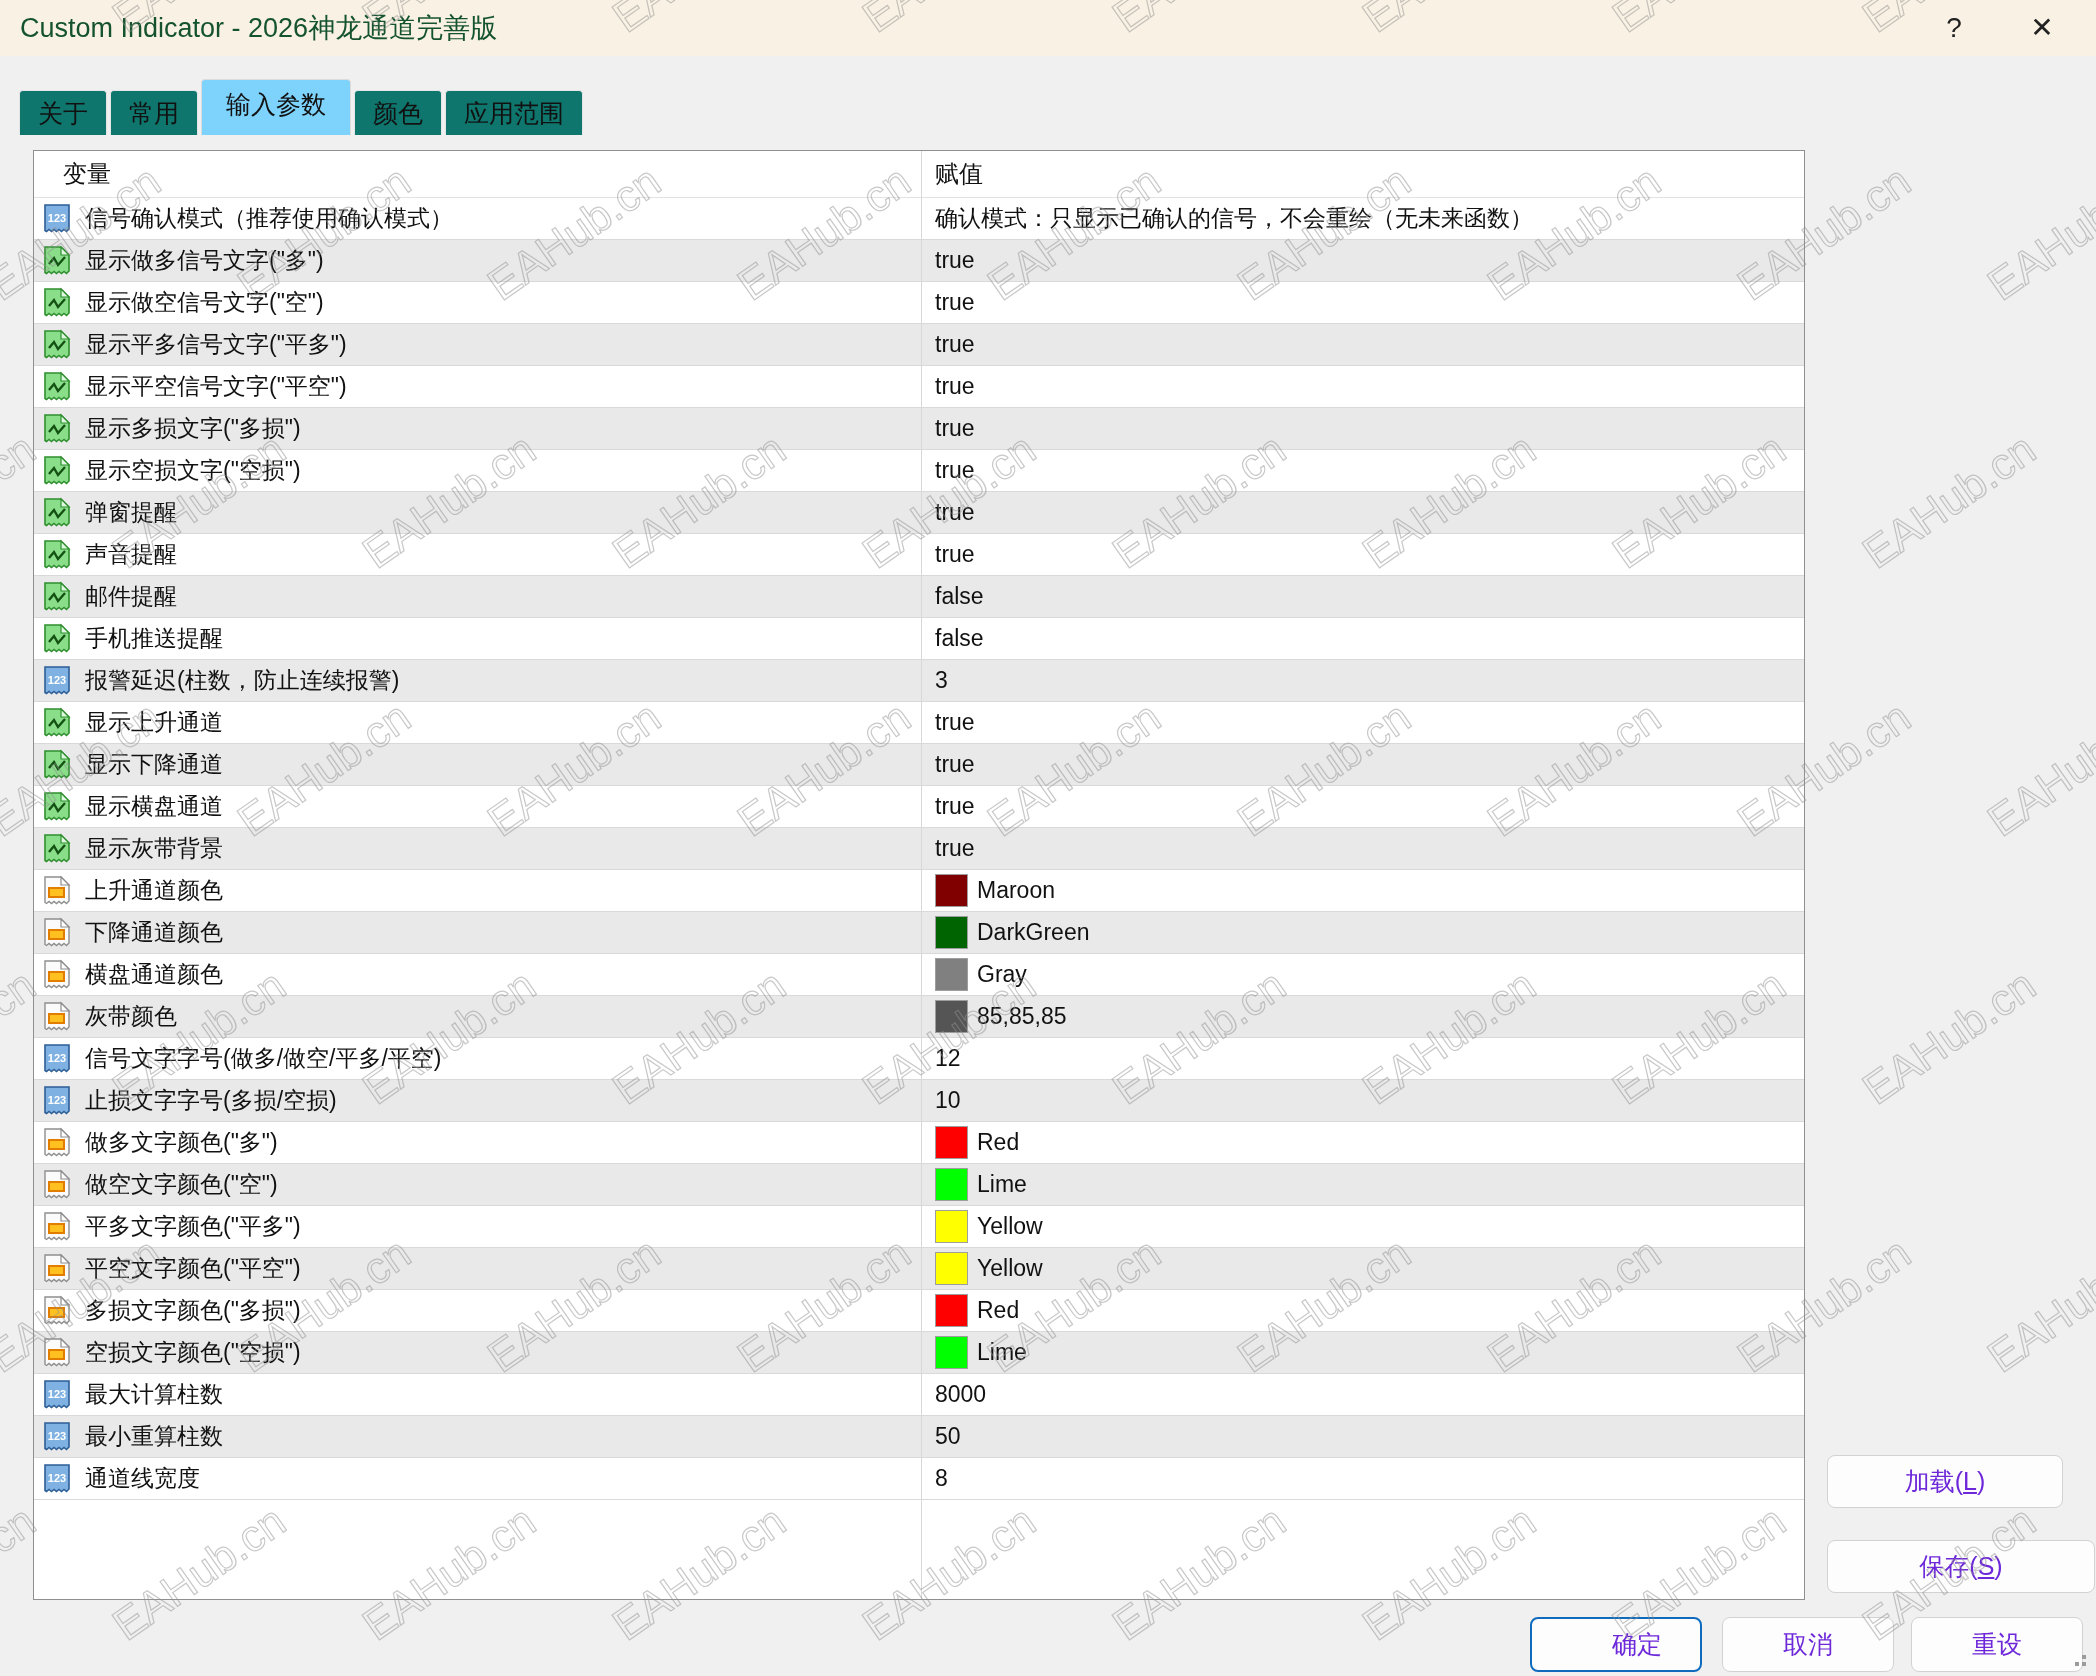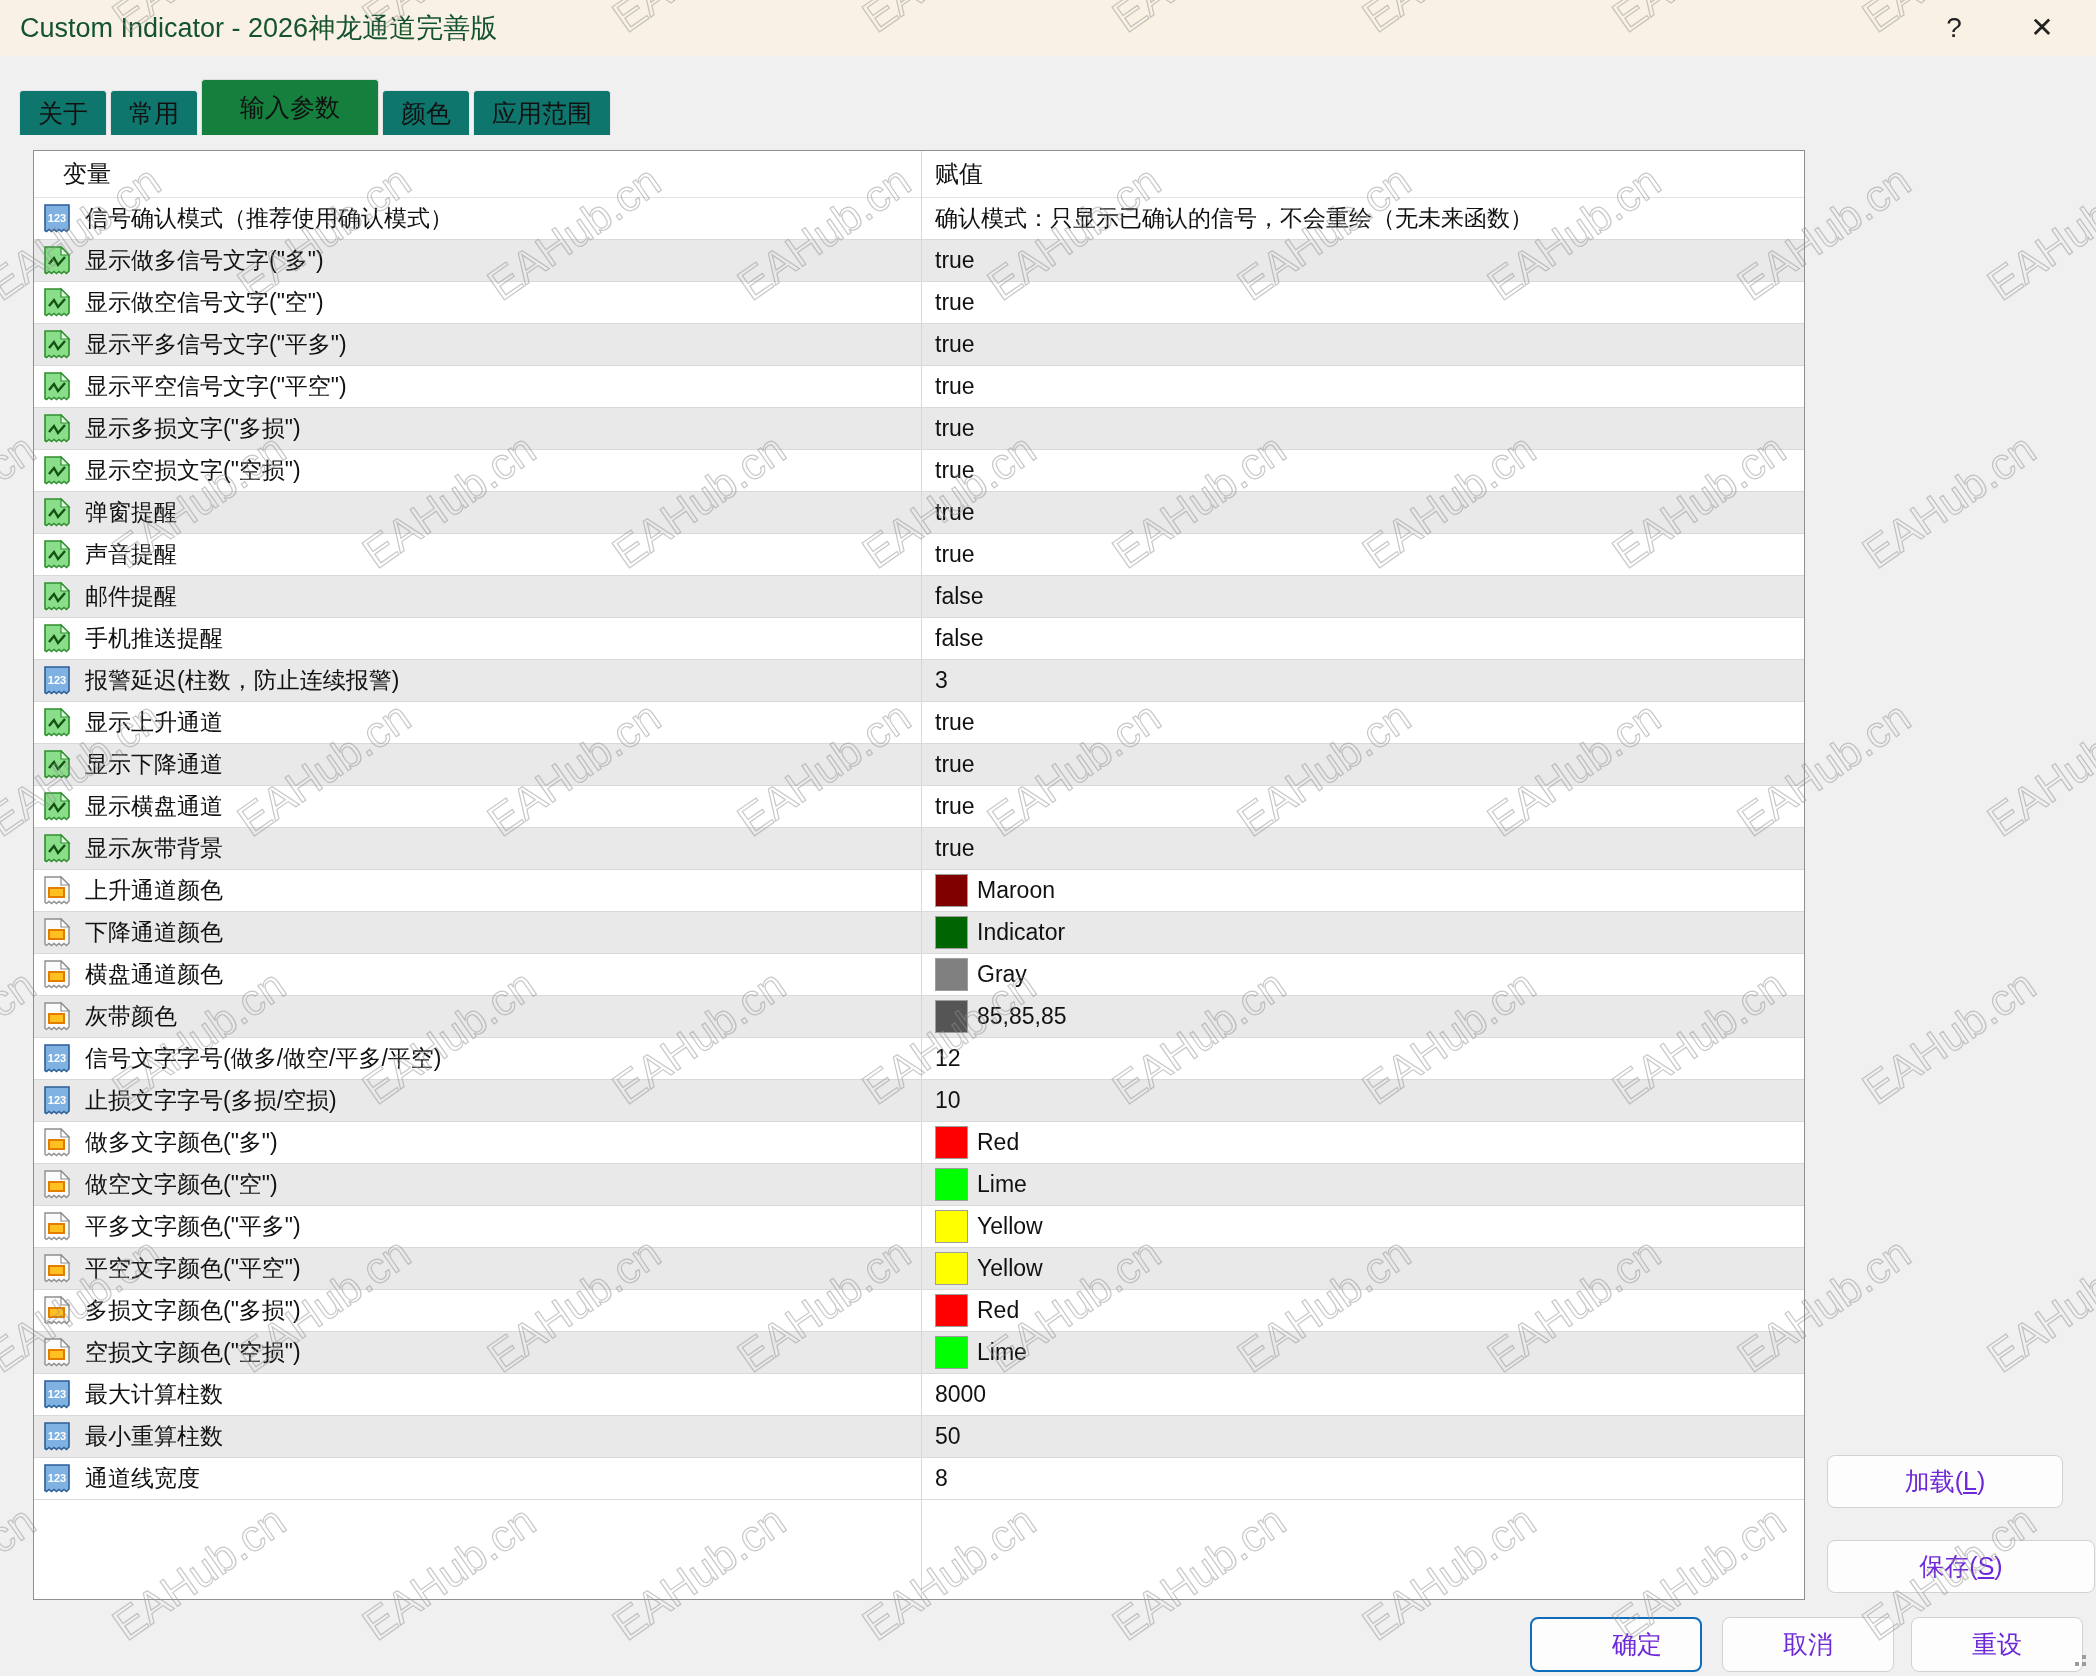--- a/index.html
+++ b/index.html
@@ -10,21 +10,21 @@
   
   .titlebar{position:absolute;left:0;top:0;width:2096px;height:56px;background:#f9f2e4;}
   .titletext{position:absolute;left:20px;top:0;line-height:56px;font-size:27px;color:#14532d;white-space:nowrap;}
   .capbtn{position:absolute;top:0;width:52px;height:56px;line-height:56px;text-align:center;font-size:28px;color:#222;cursor:default;}
   .helpbtn{left:1928px;}
   .closebtn{left:2016px;}
   
   .tabbar{position:absolute;left:19px;top:79px;height:56px;display:flex;align-items:flex-end;}
   .tab{height:45px;line-height:45px;padding:0 18px;margin-right:3px;font-size:25px;
        background:#0f766e;border:1px solid #e5e5e5;border-bottom:none;border-radius:4px 4px 0 0;box-sizing:border-box;}
-  .tab.active{height:56px;line-height:54px;background:#15803d;border-color:#dcdcdc;padding:0 38px;}
+  .tab.active{height:56px;line-height:54px;background:#7dd3fc;border-color:#dcdcdc;padding:0 24px;font-family:Liberation Mono, monospace;}
   
   .ptable{position:absolute;left:33px;top:150px;width:1772px;height:1450px;background:#ffffff;
           border:1px solid #8f8f8f;box-sizing:border-box;}
   .vline{position:absolute;left:887px;top:0;bottom:0;width:1px;background:#d8d8d8;}
   .thead{height:46px;display:flex;border-bottom:1px solid #e2e2e2;}
   .thead .hvar{width:888px;box-sizing:border-box;padding-left:29px;line-height:46px;font-size:24px;}
   .thead .hval{flex:1;box-sizing:border-box;padding-left:13px;line-height:46px;font-size:24px;}
   .row{height:42px;display:flex;box-sizing:border-box;border-bottom:1px solid #d9d9d9;background:#fff;}
   .row.alt{background:#e9e9e9;}
   .cell-var{width:888px;display:flex;align-items:center;box-sizing:border-box;overflow:hidden;}
@@ -299,21 +299,21 @@
         <div class="cell-var">
           <span class="picon"><svg viewBox="0 0 30 32" width="30" height="32">
               <path d="M3 2 H19 L27 10 V26 L24.5 28.5 L22 26.5 L19.5 28.5 L17 26.5 L14.5 28.5 L12 26.5 L9.5 28.5 L7 26.5 L4.5 28.5 L3 27.5 Z" fill="#fbfbfb" stroke="#8e8e8e" stroke-width="1.4"></path>
               <path d="M19 2 L19 10 L27 10 Z" fill="#ffffff" stroke="#8e8e8e" stroke-width="1.2"></path>
               <rect x="7" y="13" width="15" height="9" fill="#ffc020" stroke="#e27d00" stroke-width="2"></rect>
             </svg></span>
           <span class="plabel">下降通道颜色</span>
         </div>
         <div class="cell-val">
           <span class="swatch" style="background: rgb(0, 100, 0);"></span>
-          <span class="pvalue">Indicator</span>
+          <span class="pvalue">DarkGreen</span>
         </div>
       </div>
       <div class="row">
         <div class="cell-var">
           <span class="picon"><svg viewBox="0 0 30 32" width="30" height="32">
               <path d="M3 2 H19 L27 10 V26 L24.5 28.5 L22 26.5 L19.5 28.5 L17 26.5 L14.5 28.5 L12 26.5 L9.5 28.5 L7 26.5 L4.5 28.5 L3 27.5 Z" fill="#fbfbfb" stroke="#8e8e8e" stroke-width="1.4"></path>
               <path d="M19 2 L19 10 L27 10 Z" fill="#ffffff" stroke="#8e8e8e" stroke-width="1.2"></path>
               <rect x="7" y="13" width="15" height="9" fill="#ffc020" stroke="#e27d00" stroke-width="2"></rect>
             </svg></span>
           <span class="plabel">横盘通道颜色</span>

